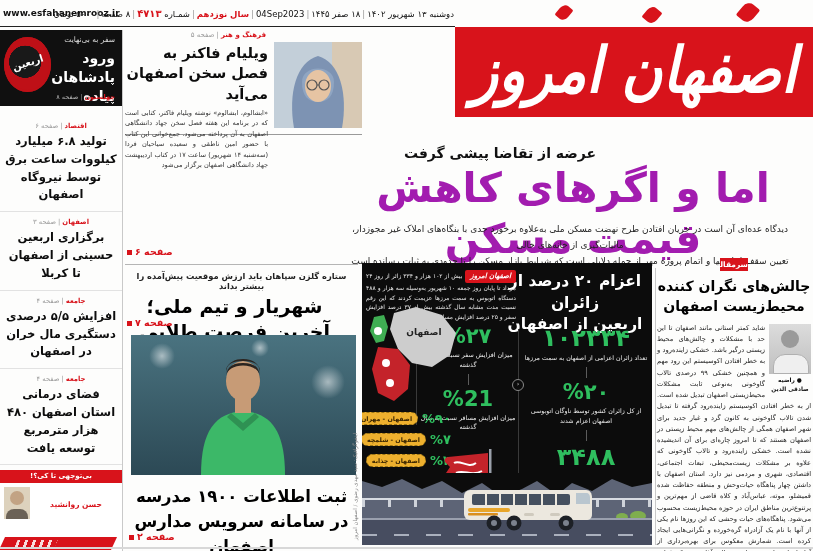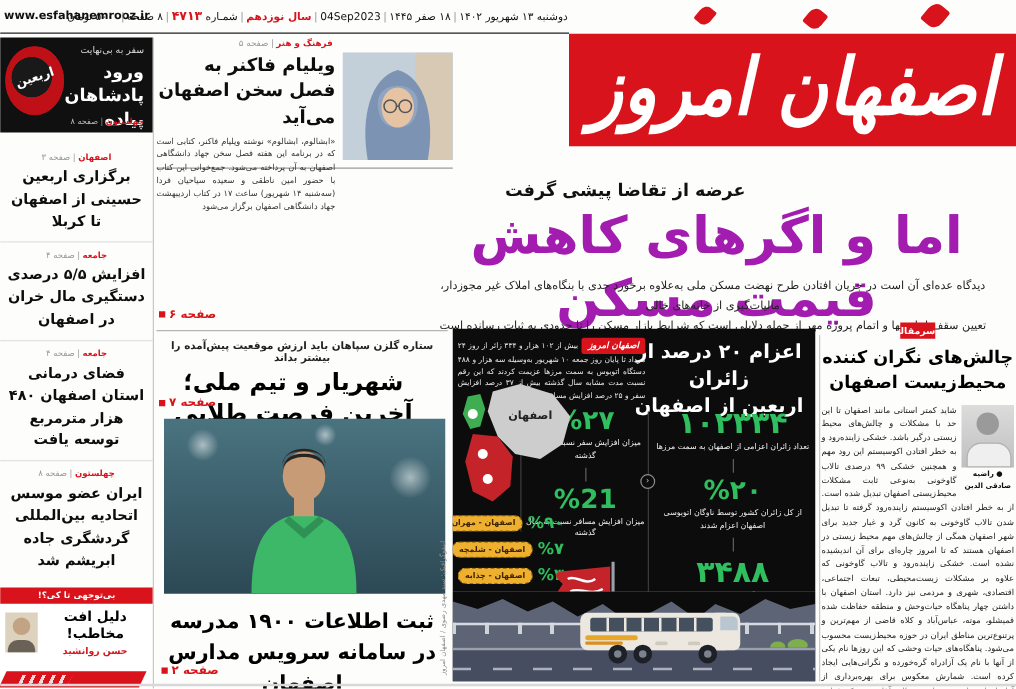--- a/index.html
+++ b/index.html
@@ -167,20 +167,24 @@
         <span>اربعین</span>
       </div>
     <div class="fb-title">ورود پادشاهان پیاده</div>
     <div class="fb-foot">
       <span class="red" style="font-weight:bold">چهلستون</span><span class="sep">|</span><span>صفحه ۸</span>
     </div>
   </div>
 
   <div class="abs leftcol">
     <div class="news-item">
+      <div class="item-label"><span class="sec">اقتصاد</span><span class="sep">|</span><span>صفحه ۶</span></div>
+      <h3>تولید ۶.۸ میلیارد کیلووات ساعت برق توسط نیروگاه اصفهان</h3>
+    </div>
+    <div class="news-item">
       <div class="item-label"><span class="sec">اصفهان</span><span class="sep">|</span><span>صفحه ۳</span></div>
       <h3>برگزاری اربعین حسینی از اصفهان تا کربلا</h3>
     </div>
     <div class="news-item">
       <div class="item-label"><span class="sec">جامعه</span><span class="sep">|</span><span>صفحه ۴</span></div>
       <h3>افزایش ۵/۵ درصدی دستگیری مال خران در اصفهان</h3>
     </div>
     <div class="news-item">
       <div class="item-label"><span class="sec">جامعه</span><span class="sep">|</span><span>صفحه ۴</span></div>
       <h3>فضای درمانی استان اصفهان ۴۸۰ هزار مترمربع توسعه یافت</h3>
@@ -188,21 +192,20 @@
     <div class="news-item" style="border-bottom:none">
       <div class="item-label"><span class="sec">چهلستون</span><span class="sep">|</span><span>صفحه ۸</span></div>
       <h3>ایران عضو موسس اتحادیه بین‌المللی گردشگری جاده ابریشم شد</h3>
     </div>
   </div>
 
   <div class="abs opinion">
     <div class="op-tag">بی‌توجهی تا کی؟!</div>
     <div class="op-row">
       <div class="op-text">
-        <div class="op-title">دلیل افت مخاطب!</div>
         <div class="op-author">حسن روانشید</div>
       </div>
       <div class="op-photo">
           <i></i>
           <b></b>
         </div>
     </div>
     <div class="op-graphic"></div>
   </div>
 

